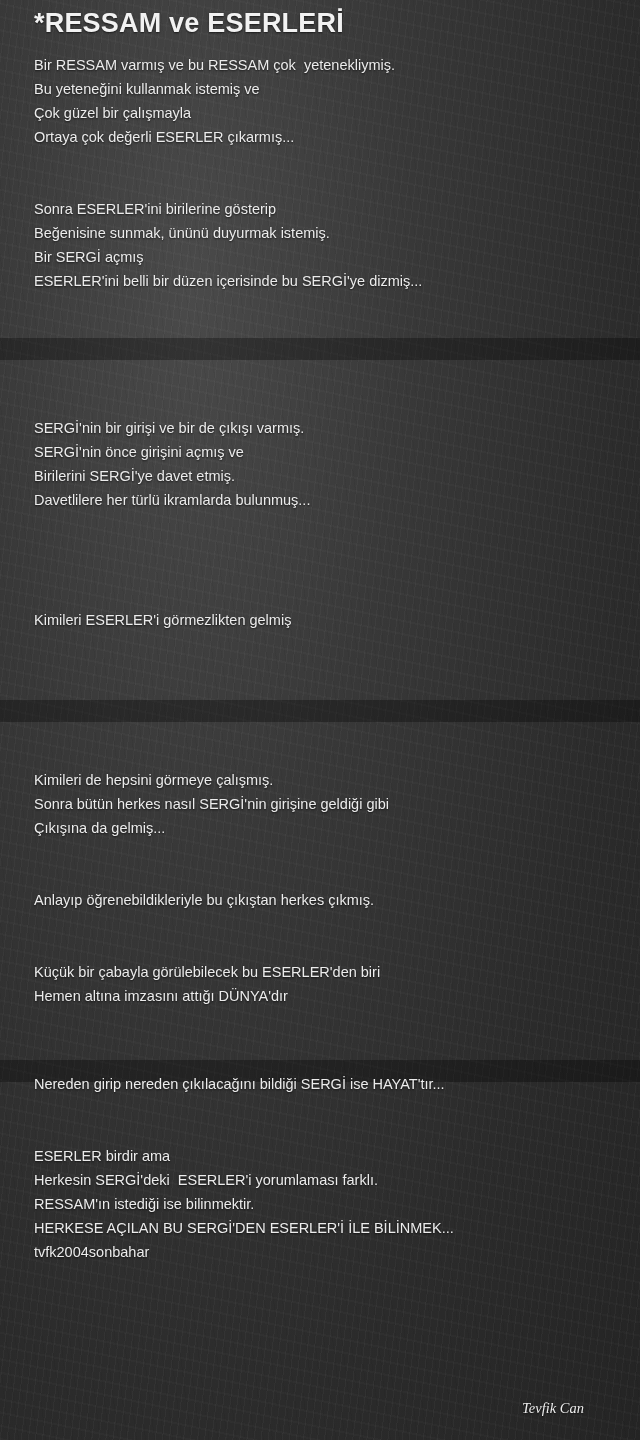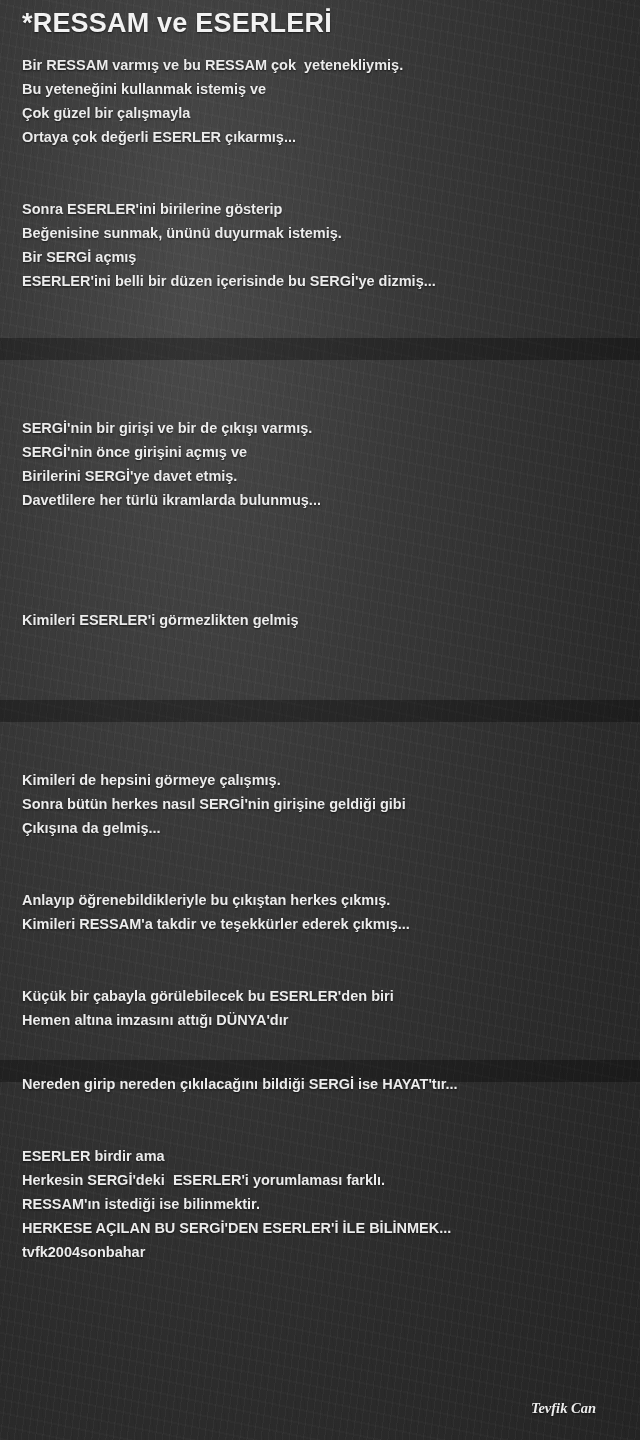--- a/index.html
+++ b/index.html
@@ -31,34 +31,34 @@
     left: 0;
     width: 640px;
     background: rgba(0,0,0,0.30);
     pointer-events: none;
   }
   .block {
     position: absolute;
     left: 0;
     width: 618px;
     box-sizing: border-box;
-    padding: 0 22px;
+    padding: 0 34px;
   }
   h1.title {
     margin: 0;
     font-size: 27px;
     font-weight: bold;
     letter-spacing: 0.2px;
     color: #f2f2f2;
     text-shadow: 0 1px 2px rgba(0,0,0,0.6);
   }
   p.line {
     margin: 0;
     font-size: 14.5px;
-    font-weight: bold;
+    font-weight: normal;
     line-height: 24px;
     color: #ececec;
     text-shadow: 0 1px 2px rgba(0,0,0,0.65);
     white-space: pre-wrap;
   }
   p.spacer {
     height: 24px;
     margin: 0;
   }
   .sig {
@@ -119,21 +119,20 @@
   <div class="block" style="top:768px;">
     <div class="stanza">
       <p class="line">Kimileri de hepsini görmeye çalışmış.</p>
       <p class="line">Sonra bütün herkes nasıl SERGİ'nin girişine geldiği gibi</p>
       <p class="line">Çıkışına da gelmiş...</p>
     </div>
     <p class="spacer"></p>
     <p class="spacer"></p>
     <div class="stanza">
       <p class="line">Anlayıp öğrenebildikleriyle bu çıkıştan herkes çıkmış.</p>
-      <p class="line">Kimileri RESSAM'a takdir ve teşekkürler ederek çıkmış...</p>
     </div>
     <p class="spacer"></p>
     <p class="spacer"></p>
     <div class="stanza">
       <p class="line">Küçük bir çabayla görülebilecek bu ESERLER'den biri</p>
       <p class="line">Hemen altına imzasını attığı DÜNYA'dır</p>
     </div>
   </div>
 
   <div class="block" style="top:1072px;">

